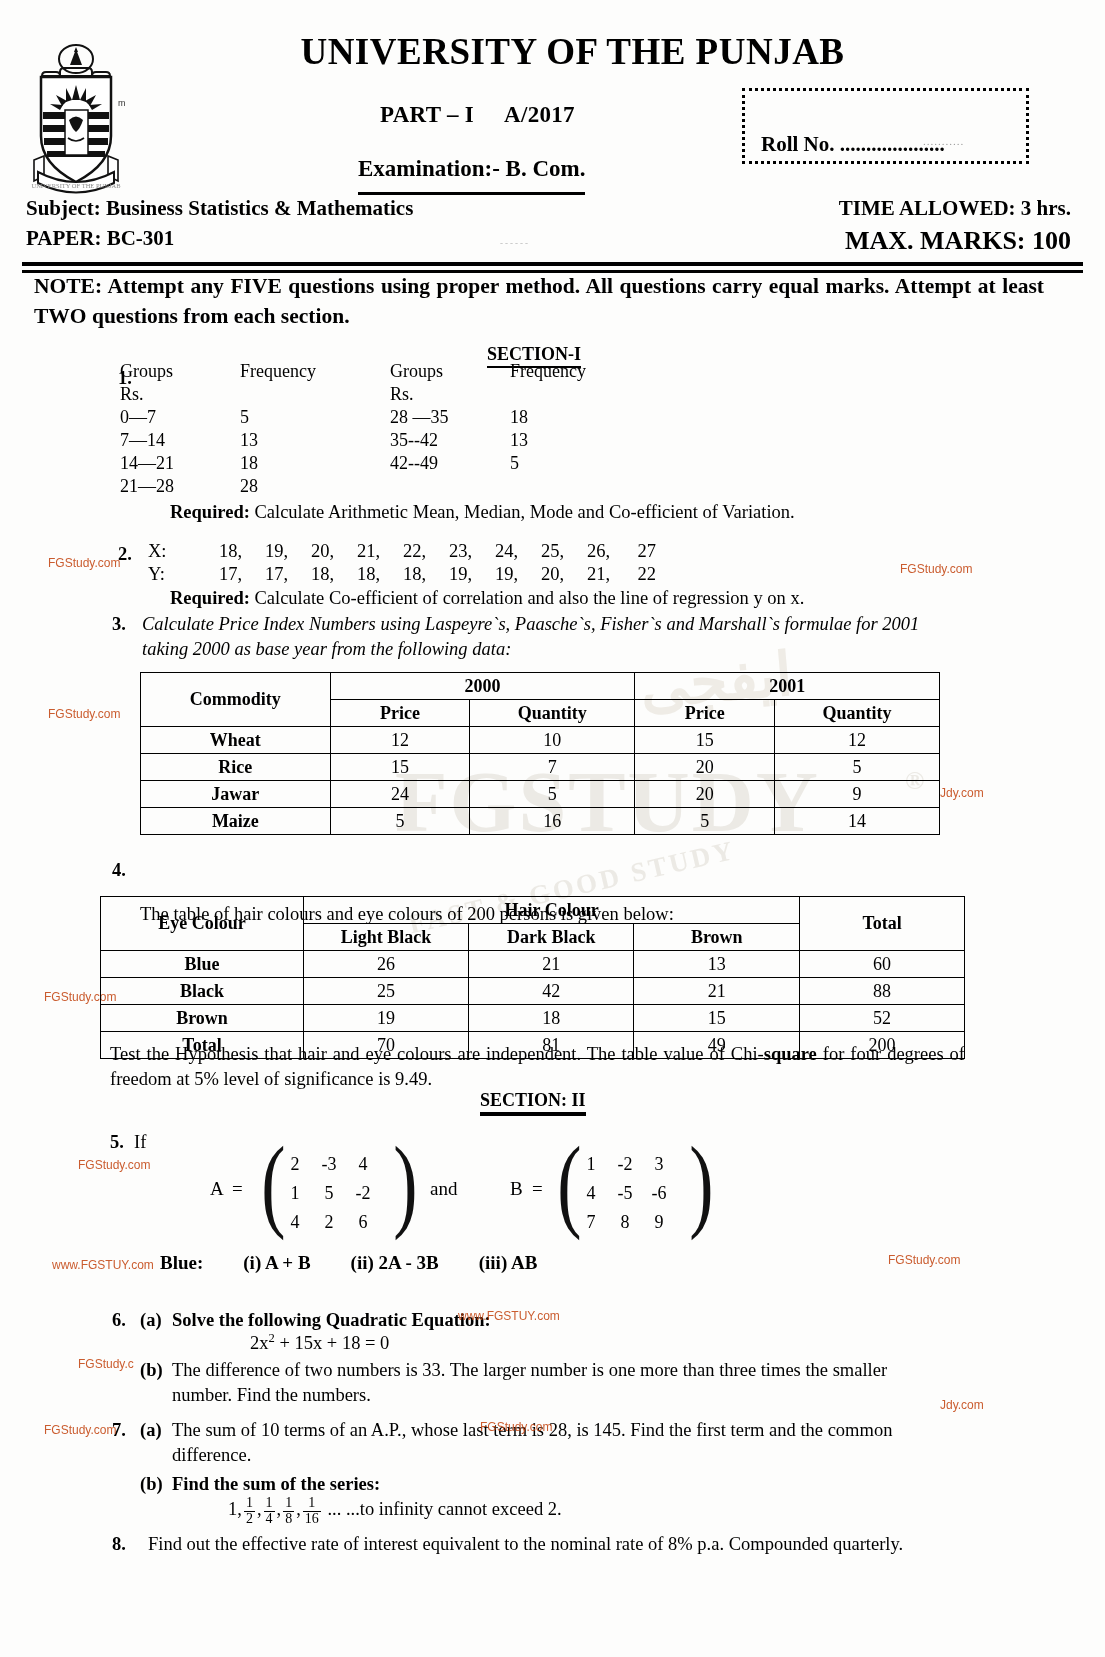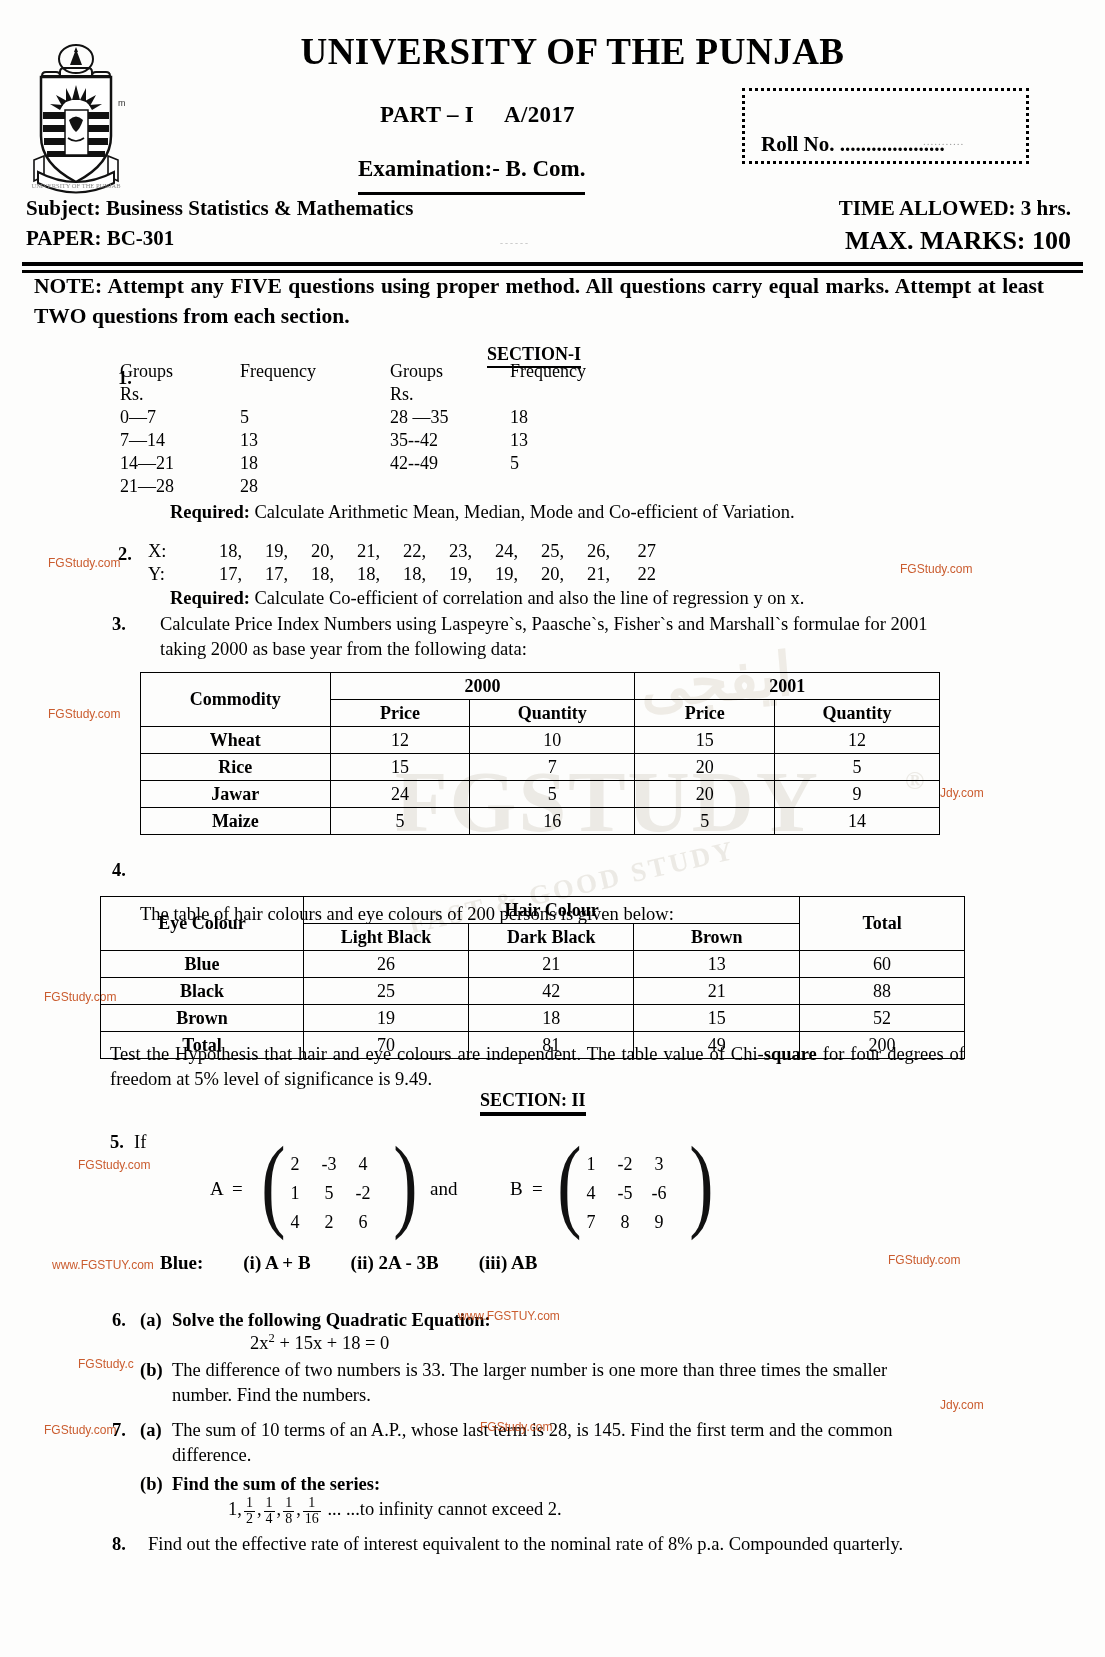--- a/index.html
+++ b/index.html
@@ -428,21 +428,21 @@
         <td class="num">22</td>
       </tr>
     </tbody>
       </table>
   </div>
   <div class="qtext" style="left:170px; top:586px;">
     <span class="bold">Required:</span><span> Calculate Co-efficient of correlation and also the line of regression y on x.</span>
   </div>
 
   <div class="qtext bold" style="left:112px; top:612px;">3.</div>
-  <div class="qtext" style="left:160px; top:612px; width:810px;">Calculate Price Index Numbers using Laspeyre`s, Paasche`s, Fisher`s and Marshall`s formulae for 2001 taking 2000 as base year from the following data:</div>
+  <div class="qtext" style="left:142px; top:612px; width:810px;font-style:italic;">Calculate Price Index Numbers using Laspeyre`s, Paasche`s, Fisher`s and Marshall`s formulae for 2001 taking 2000 as base year from the following data:</div>
 
   <table class="dtable" id="commodity-table">
     <tbody>
         <tr>
       <td rowspan="2" style="width:190px;">Commodity</td>
       <td colspan="2">2000</td>
       <td colspan="2">2001</td>
     </tr>
     <tr>
       <td style="width:140px;">Price</td>

